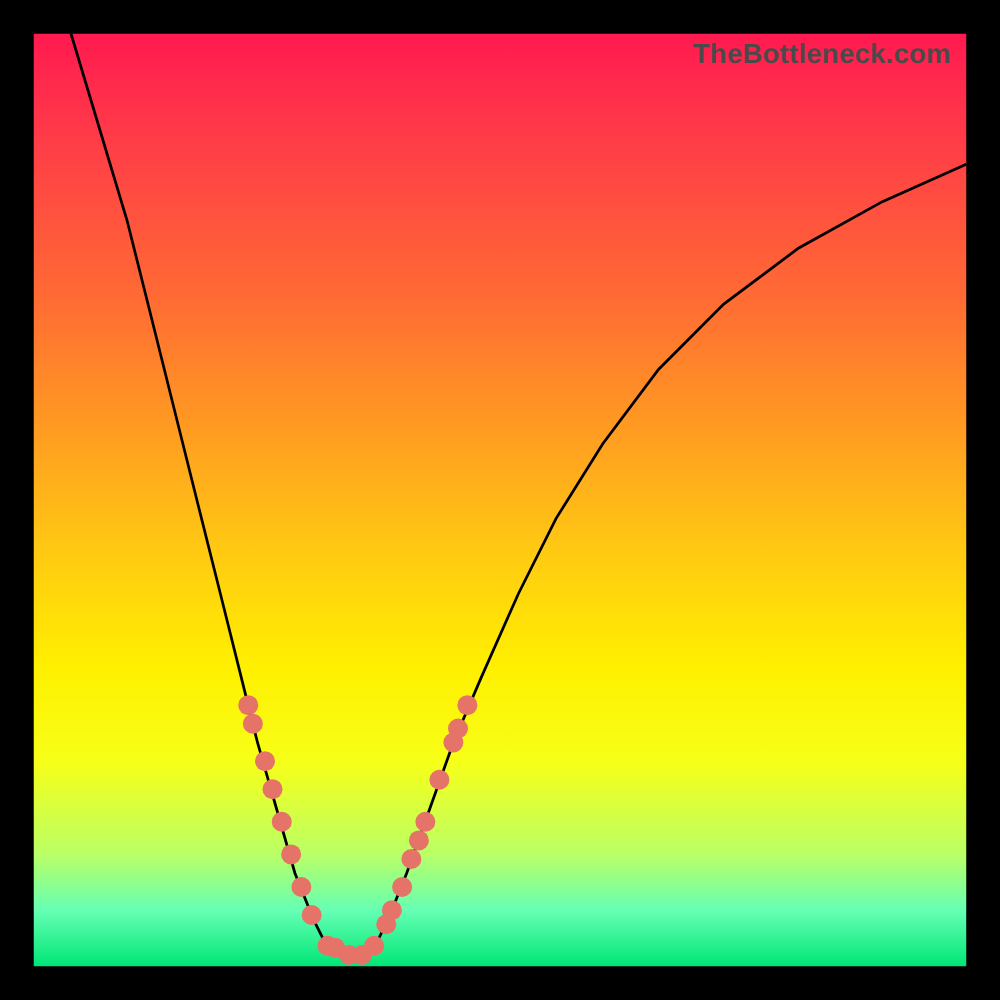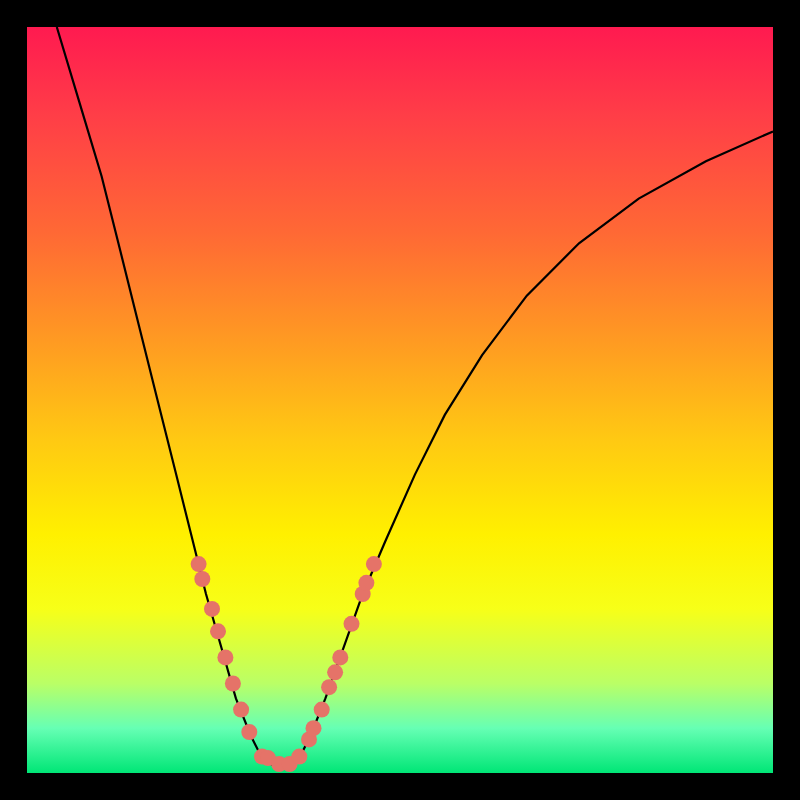--- a/index.html
+++ b/index.html
@@ -59,20 +59,21 @@
   .dot {
     fill: #e57368;
     stroke: none;
   }
 </style>
 </head>
 <body>
 
 <div class="outer">
   <div class="plot">
+    <div class="attrib">TheBottleneck.com</div>
     <svg id="svg" viewBox="0 0 746 746">
       <path id="curvePath" class="curve" d="M29.8 0.0 L52.2 74.6 L74.6 149.2 L93.3 223.8 L111.9 298.4 L130.5 373.0 L149.2 447.6 L164.1 507.3 L179.0 567.0 L194.0 619.2 L208.9 671.4 L223.8 708.7 L235.0 731.1 L246.2 738.5 L261.1 738.5 L272.3 731.1 L283.5 708.7 L298.4 671.4 L317.1 619.2 L335.7 567.0 L358.1 514.7 L387.9 447.6 L417.8 387.9 L455.1 328.2 L499.8 268.6 L552.0 216.3 L611.7 171.6 L678.9 134.3 L746.0 104.4 "></path>
       <g id="dotsG">
           <circle cx="171.6" cy="537.1" r="8" class="dot"></circle>
           <circle cx="175.3" cy="552.0" r="8" class="dot"></circle>
           <circle cx="185.0" cy="581.9" r="8" class="dot"></circle>
           <circle cx="191.0" cy="604.3" r="8" class="dot"></circle>
           <circle cx="198.4" cy="630.4" r="8" class="dot"></circle>
           <circle cx="205.9" cy="656.5" r="8" class="dot"></circle>
           <circle cx="214.1" cy="682.6" r="8" class="dot"></circle>

